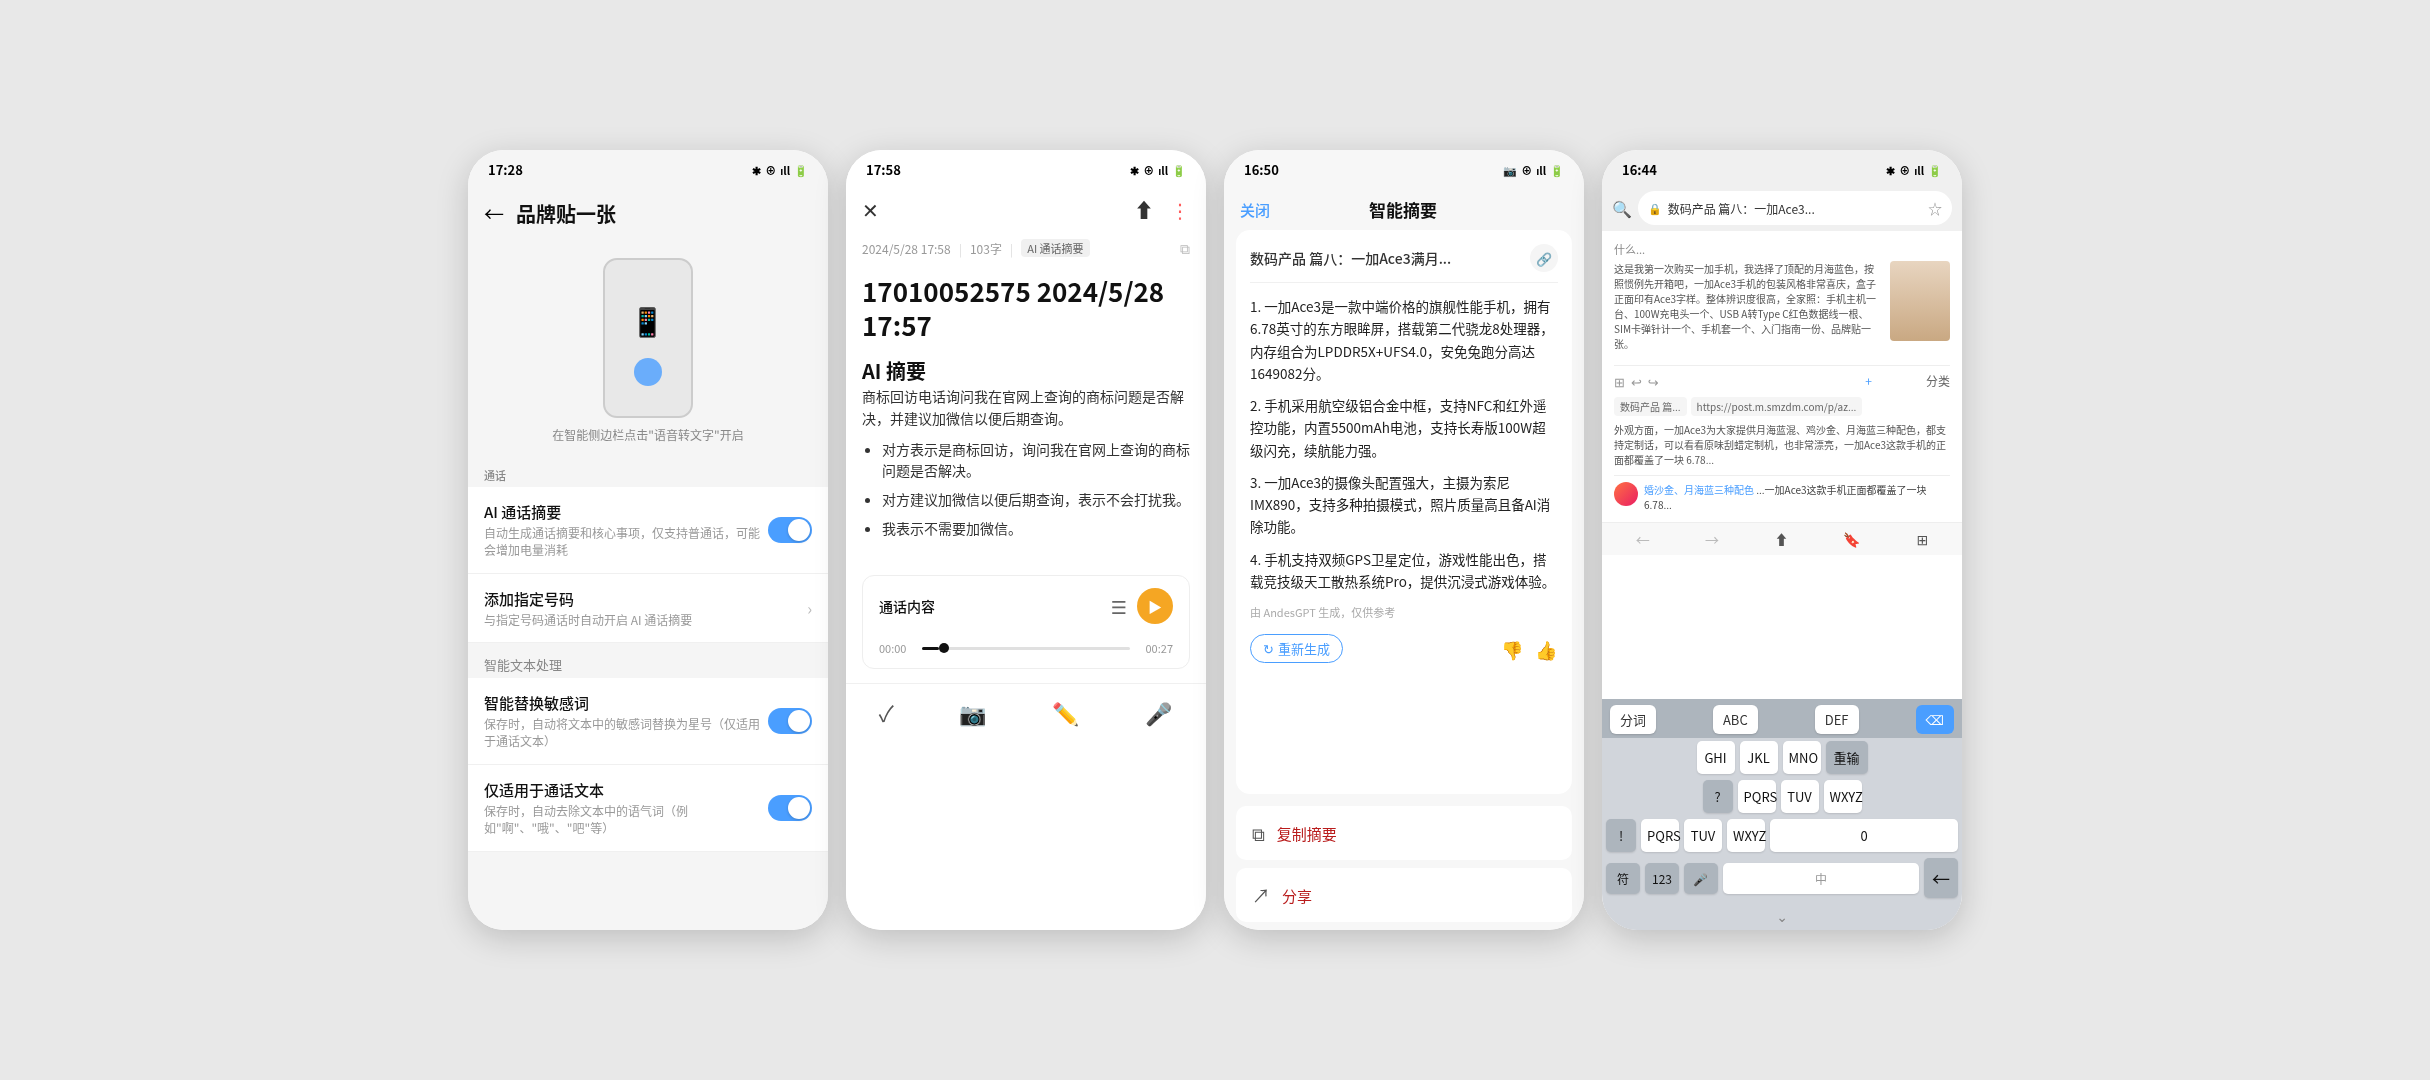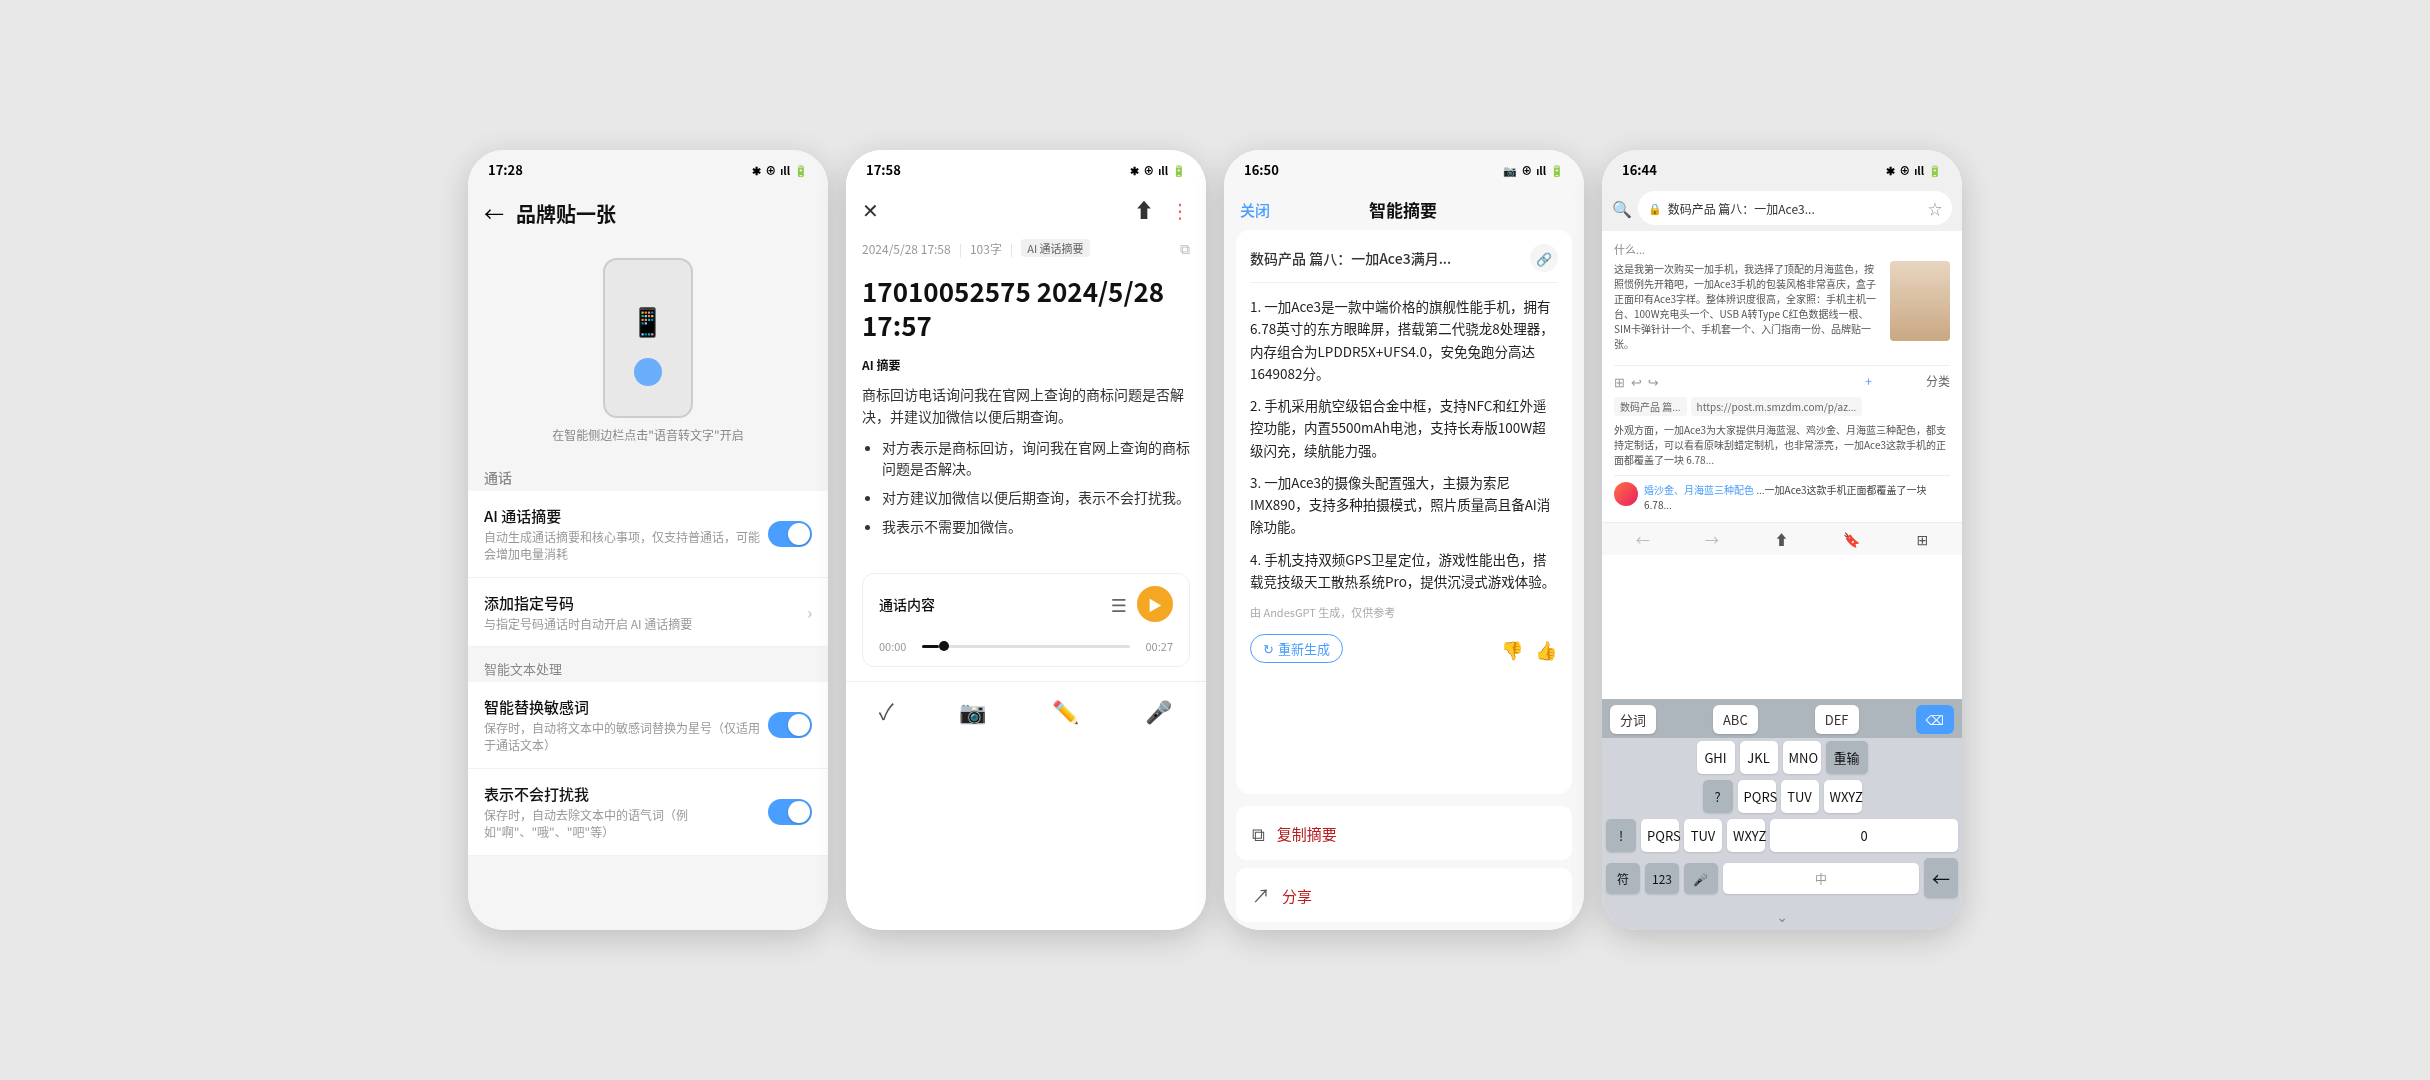--- a/index.html
+++ b/index.html
@@ -95,21 +95,21 @@
       background: #4a9eff;
       opacity: 0.8;
     }
     .screen1-hint {
       text-align: center;
       font-size: 12px;
       color: #888;
       padding: 0 40px 16px;
     }
     .section-label {
-      font-size: 14px;
+      font-size: 11px;
       color: #888;
       padding: 8px 16px 4px;
       font-weight: 500;
     }
     .setting-item {
       background: #fff;
       padding: 14px 16px;
       display: flex;
       align-items: center;
       border-bottom: 1px solid #f0f0f0;
@@ -199,24 +199,23 @@
       font-size: 26px;
       font-weight: 700;
       color: #111;
       padding: 6px 16px 14px;
       line-height: 1.3;
     }
     .ai-summary-section {
       padding: 0 16px 14px;
     }
     .ai-summary-heading {
-      font-size: 12px;
+      font-size: 20px;
       font-weight: 700;
       color: #111;
-      margin-bottom: 10px;
     }
     .ai-summary-desc {
       font-size: 14px;
       color: #333;
       margin-bottom: 10px;
       line-height: 1.6;
     }
     .bullet-list {
       list-style: disc;
       padding-left: 20px;
@@ -643,21 +642,21 @@
     <div class="smart-section-label">智能文本处理</div>
     <div class="setting-item">
       <div class="setting-item-text">
         <div class="setting-item-name">智能替换敏感词</div>
         <div class="setting-item-desc">保存时，自动将文本中的敏感词替换为星号（仅适用于通话文本）</div>
       </div>
       <div class="toggle"></div>
     </div>
     <div class="setting-item">
       <div class="setting-item-text">
-        <div class="setting-item-name">表示不会打扰我</div>
+        <div class="setting-item-name">仅适用于通话文本</div>
         <div class="setting-item-desc">保存时，自动去除文本中的语气词（例如"啊"、"哦"、"吧"等）</div>
       </div>
       <div class="toggle"></div>
     </div>
   </div>
 </div>
 
 <div class="phone-frame screen2">
   <div class="status-bar">
     <span class="status-left">17:58</span>

